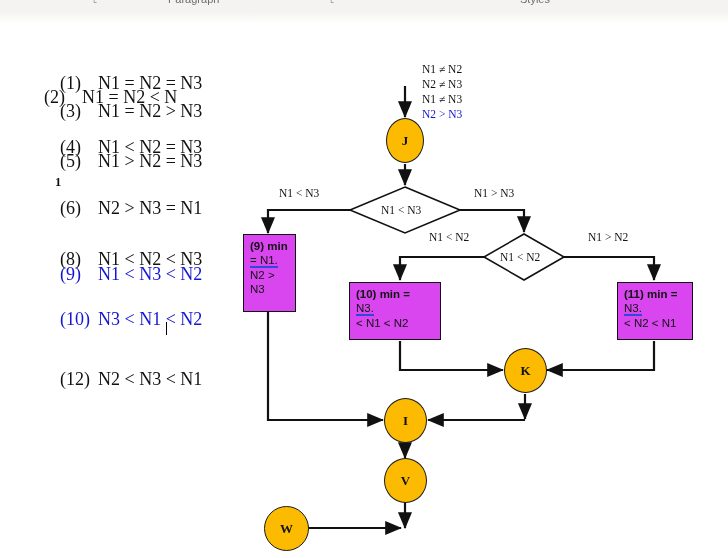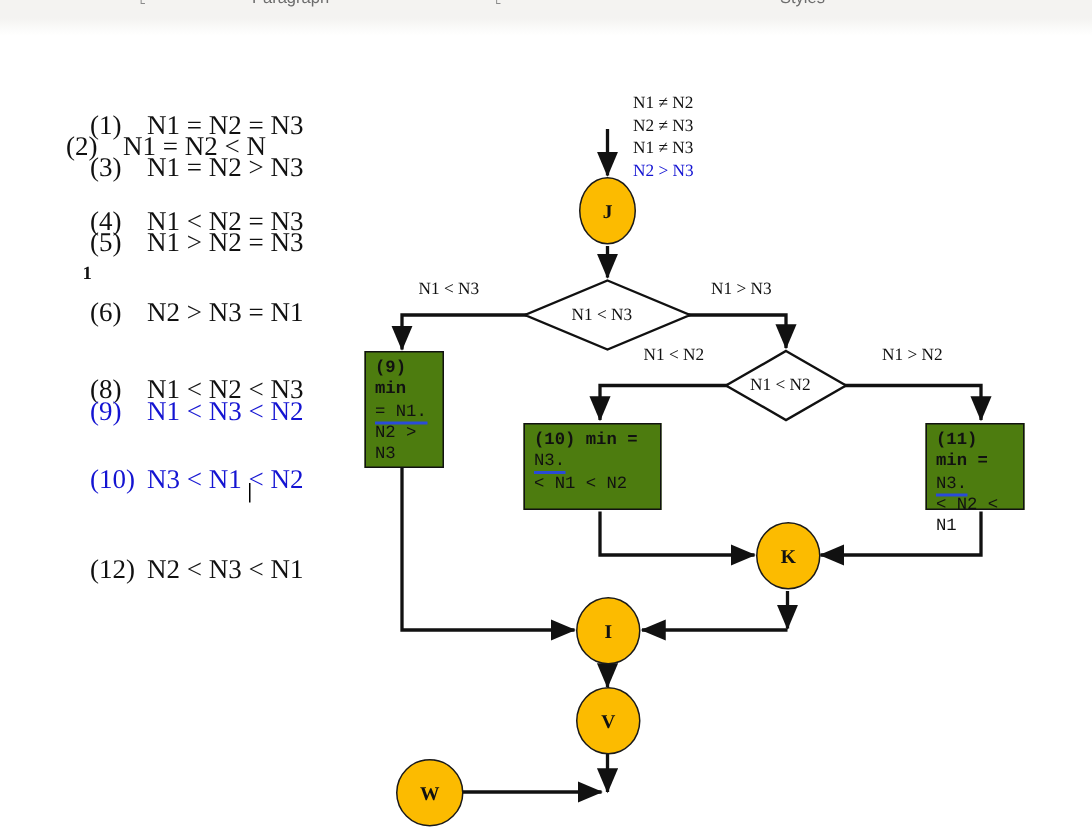--- a/index.html
+++ b/index.html
@@ -67,24 +67,24 @@
     background:#FCBB00;
     border:1.6px solid #1a1a1a;
     border-radius:50%;
     display:flex; align-items:center; justify-content:center;
     font-family:"Liberation Serif", serif;
     font-weight:bold; font-size:13px; color:#111111;
   }
 
   .proc-box {
     position:absolute;
-    background:#4d7c0f;
+    background:#d946ef;
     border:1.5px solid #111111;
     padding:4px 5px 3px 6px;
-    font-family:Liberation Mono, monospace;
+    font-family:Liberation Sans, sans-serif;
     font-size:11.5px; color:#111111; line-height:1.24;
   }
   .proc-box .hd { font-weight:bold; }
   .sq { border-bottom:2px solid #2a4bd8; padding-bottom:0px; }
 
   .edge-label {
     position:absolute;
     font-family:"Liberation Serif", serif;
     font-size:11.5px; color:#111111; white-space:nowrap;
   }
@@ -227,20 +227,20 @@
       <div>N2 &gt;</div>
       <div>N3</div>
     </div>
 
     <div class="proc-box" style="left:349px; top:258px; width:92px; height:58px;">
       <div class="hd">(10) min =</div>
       <div><span class="sq">N3.</span></div>
       <div>&lt; N1 &lt; N2</div>
     </div>
 
-    <div class="proc-box" style="left:617px; top:258px; width:66px; height:58px;">
+    <div class="proc-box" style="left:617px; top:258px; width:76px; height:58px;">
       <div class="hd">(11) min =</div>
       <div><span class="sq">N3.</span></div>
       <div>&lt; N2 &lt; N1</div>
     </div>
 
   </div>
 </div>
 
 </body></html>

